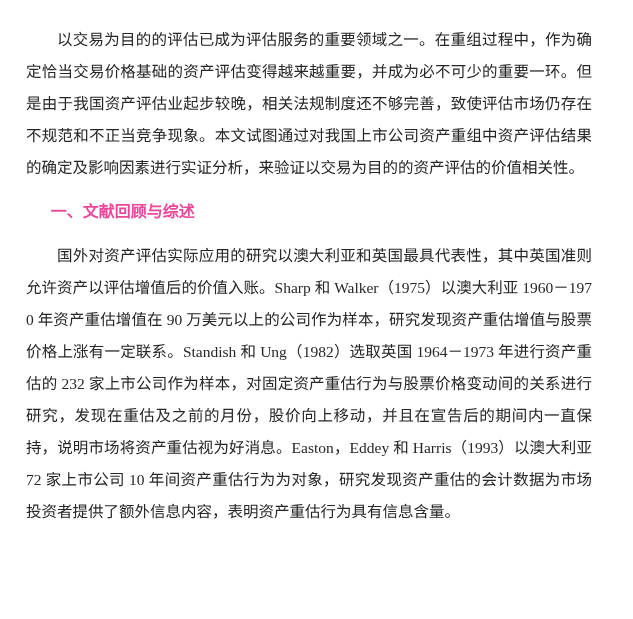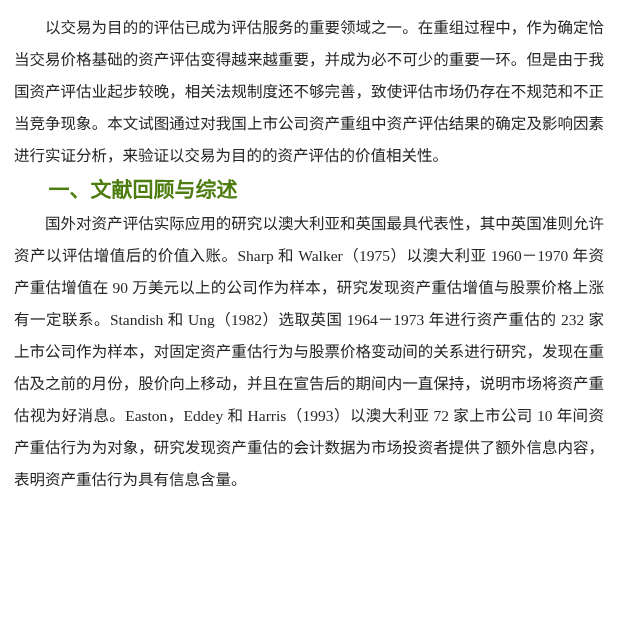--- a/index.html
+++ b/index.html
@@ -19,34 +19,34 @@
     padding: 12px 29px 0 14px;
     background: #ffffff;
     color: #262626;
     font-family: "Liberation Serif", "DejaVu Serif", serif;
     font-size: 15.5px;
     line-height: 32px;
     text-align: justify;
     letter-spacing: 0;
   }
   .para {
-    margin: 0;
+    margin: 12px;
     text-indent: 2em;
     word-break: break-all;
     font-family: Liberation Serif, serif;
   }
   .heading {
-    margin: 2px;
+    margin: 12px;
     font-family: "Liberation Sans", "DejaVu Sans", sans-serif;
     font-weight: bold;
-    font-size: 21px;
+    font-size: 16px;
     line-height: 32px;
     text-indent: 1.55em;
     text-align: left;
-    color: #4d7c0f;
+    color: #ec4899;
   }
 </style>
 </head>
 <body>
 
 <div class="page">
   <p class="para">以交易为目的的评估已成为评估服务的重要领域之一。在重组过程中，作为确定恰当交易价格基础的资产评估变得越来越重要，并成为必不可少的重要一环。但是由于我国资产评估业起步较晚，相关法规制度还不够完善，致使评估市场仍存在不规范和不正当竞争现象。本文试图通过对我国上市公司资产重组中资产评估结果的确定及影响因素进行实证分析，来验证以交易为目的的资产评估的价值相关性。</p>
 
   <h2 class="heading">一、文献回顾与综述</h2>
 

